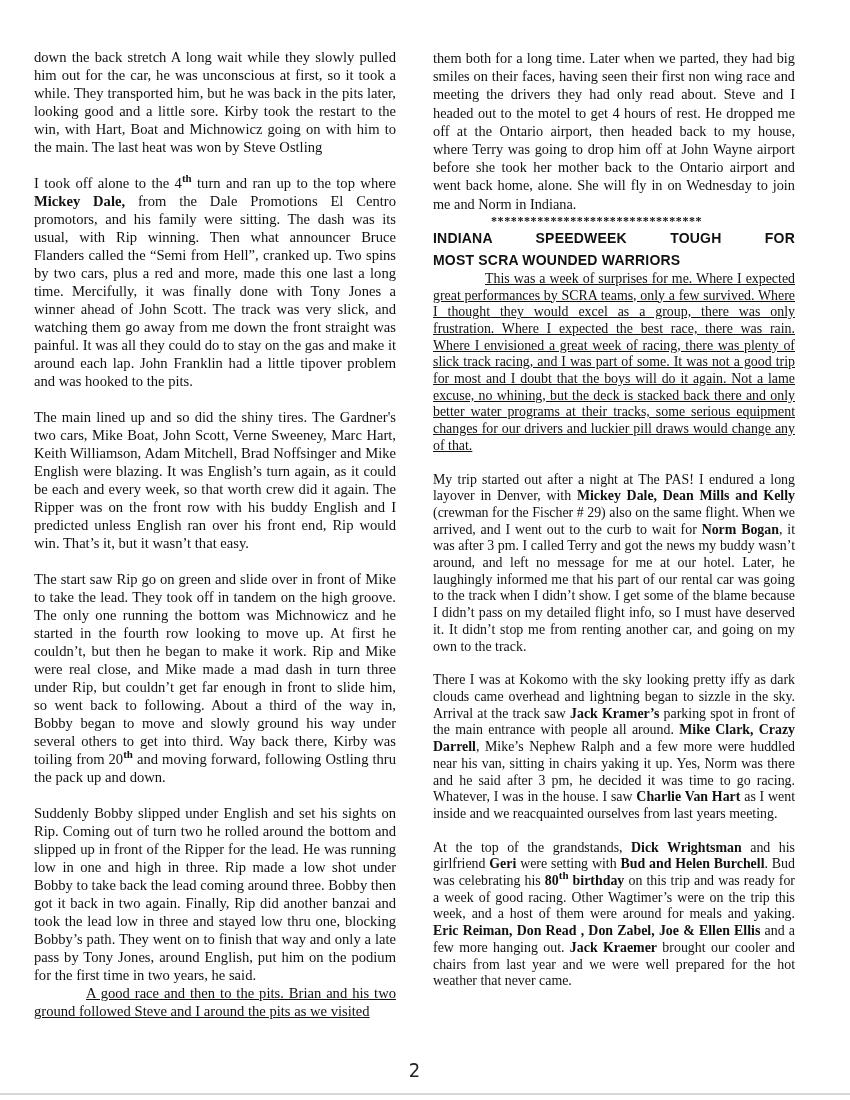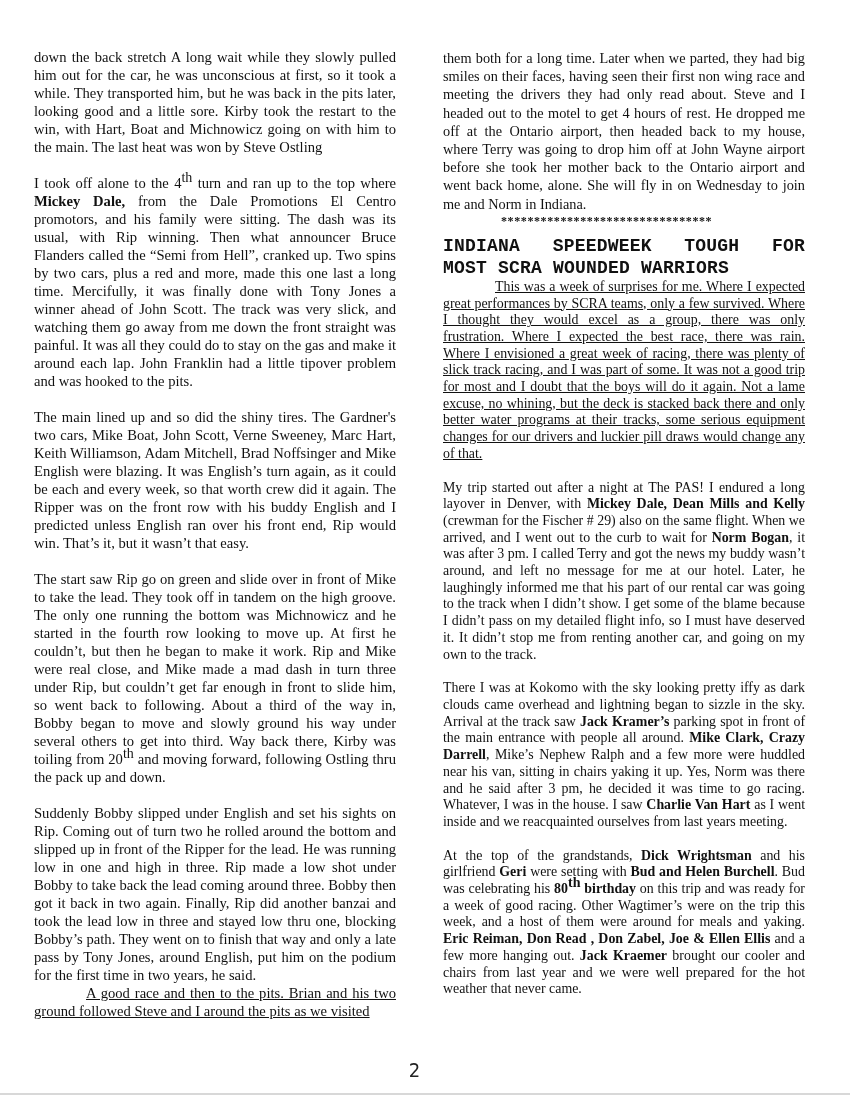--- a/index.html
+++ b/index.html
@@ -5,32 +5,32 @@
   html, body { margin: 0; padding: 0; }
   body {
     width: 850px; height: 1100px; background: #ffffff; position: relative; overflow: hidden;
     font-family: "Liberation Serif", serif; color: #111;
   }
   .col {
     position: absolute; top: 48px; font-size: 14.6px; line-height: 18px;
     text-align: justify;
   }
   .col-left { left: 34px; width: 362px; }
-  .col-right { left: 443px; width: 362px; top: 49px; font-size: 14.3px; line-height: 18.2px; }
+  .col-right { left: 433px; width: 362px; top: 49px; font-size: 14.3px; line-height: 18.2px; }
   .col-right .tight { font-size: 13.9px; line-height: 16.7px; }
   p { margin: 0; }
   .gap { margin-top: 18px; }
   .gap-r { margin-top: 17px; }
   .indent { text-indent: 52px; text-decoration: underline; }
   b { font-weight: bold; margin-top: 20px; }
-  sup { font-size: 14px; line-height: 0; vertical-align: super; }
+  sup { font-size: 11px; line-height: 0; vertical-align: super; font-weight: bold; }
   .stars { text-align: left; padding-left: 58px; font-weight: bold; font-size: 12px; letter-spacing: 0.6px; line-height: 12px; margin-top: 2px; }
   .headline {
-    font-family: Liberation Mono, monospace; font-weight: bold; font-size: 18px; line-height: 22px;
-    margin-top: 8px; text-align: justify; text-align-last: left; letter-spacing: 0.2px;
+    font-family: Liberation Sans, sans-serif; font-weight: bold; font-size: 14px; line-height: 22px;
+    text-align: justify; text-align-last: left; letter-spacing: 0.2px;
   }
   .headline .l1 { display: block; text-align: justify; text-align-last: justify; }
   .page-num {
     position: absolute; left: 408px; top: 1058px; font-family: "DejaVu Sans", sans-serif;
     font-size: 20px; color: #222; transform: scaleX(0.9);
   }
   .bottom-rule { position: absolute; left: 0; right: 0; top: 1093px; height: 2px; background: #d8d8d8; }
 </style>
 </head>
 <body>

